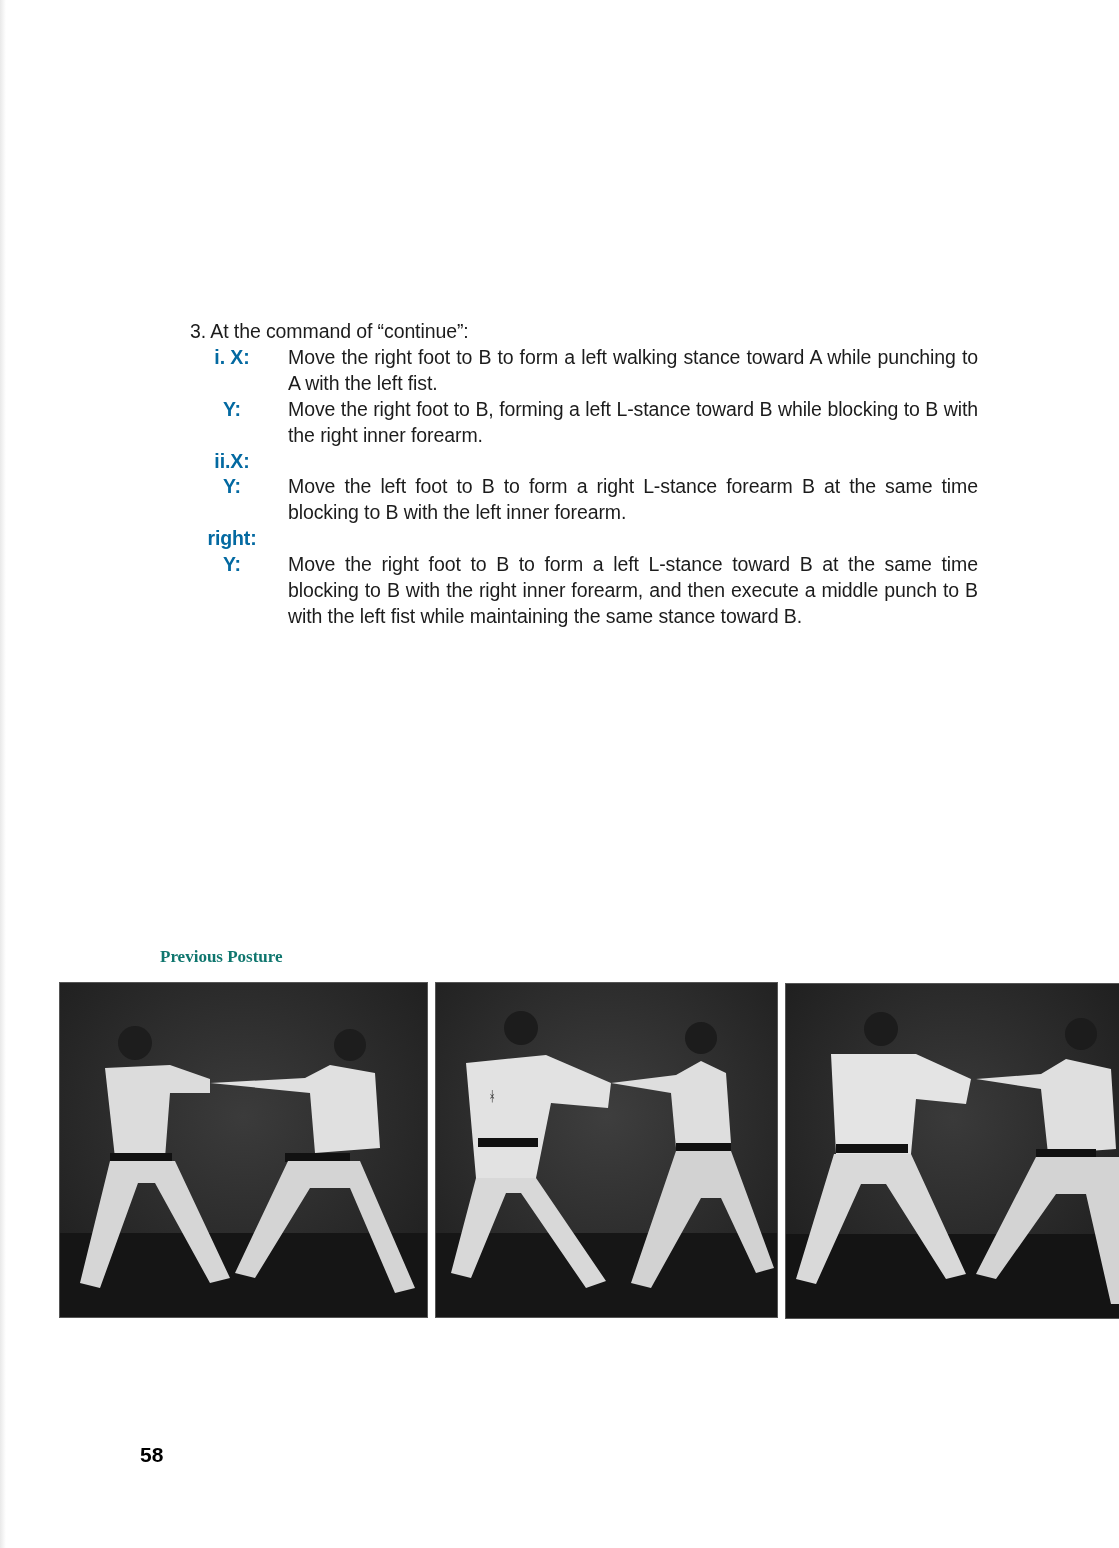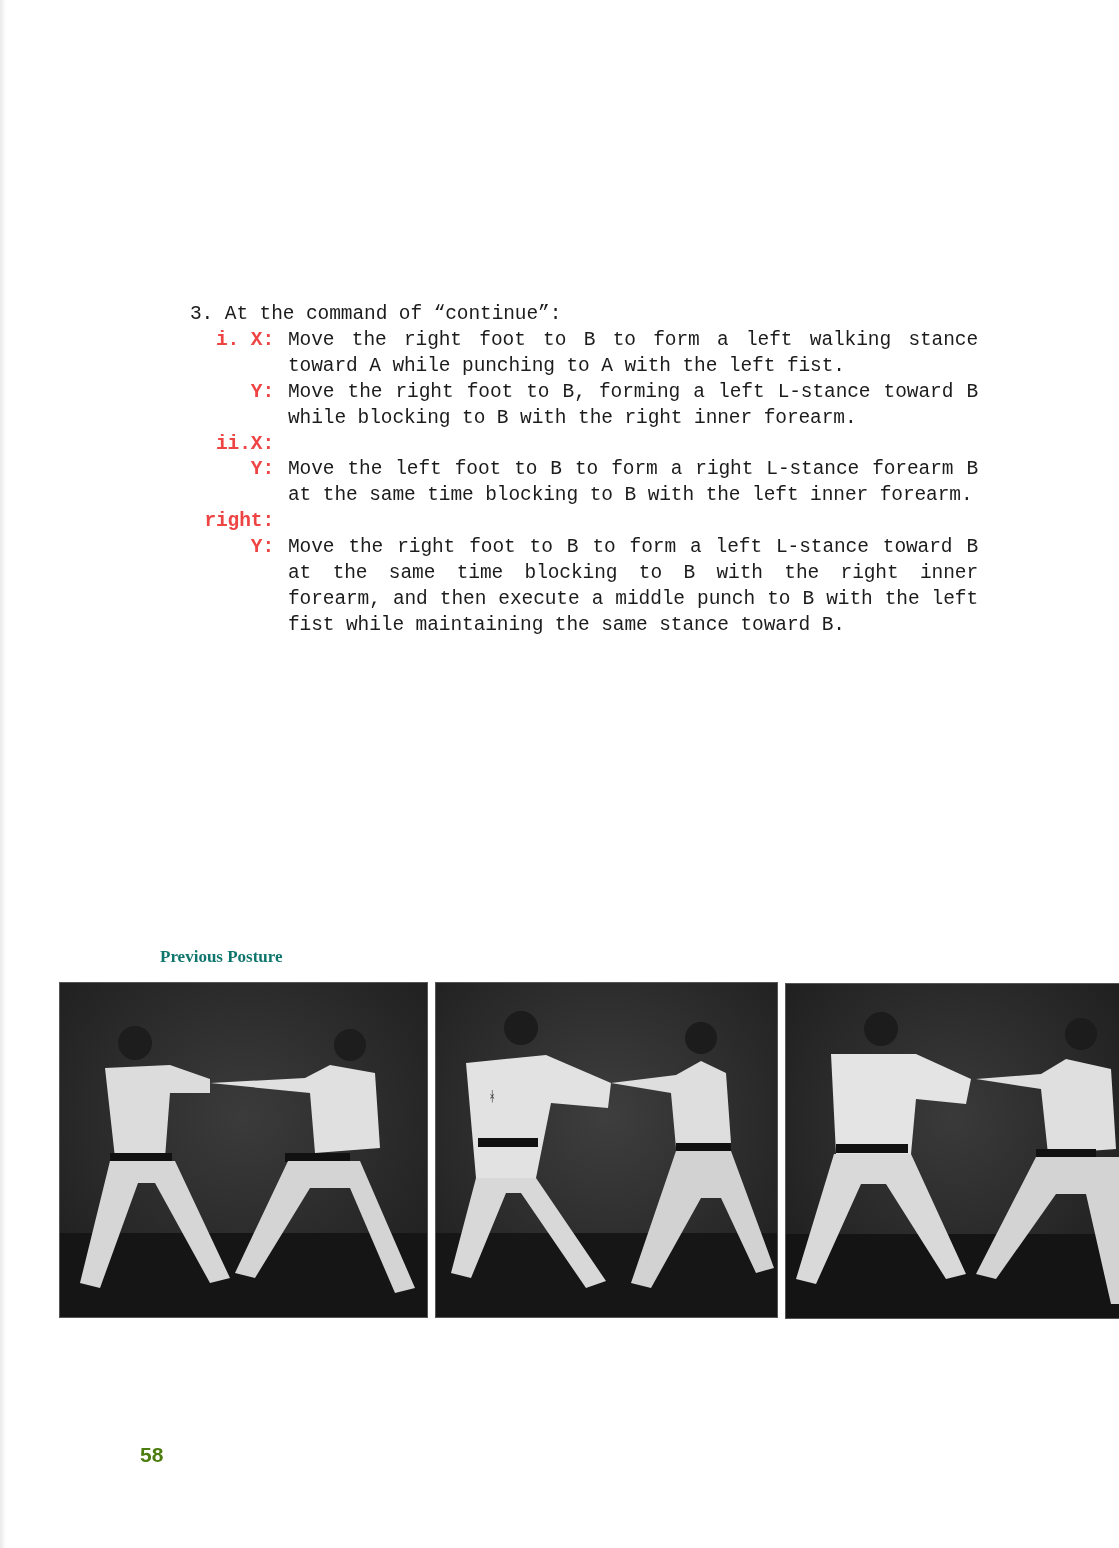--- a/index.html
+++ b/index.html
@@ -6,45 +6,45 @@
   body {
     width: 1119px; height: 1548px; position: relative; overflow: hidden;
     background: #ffffff; color: #1a1a1a;
     font-family: "DejaVu Serif", "Liberation Serif", serif;
   }
   .left-edge {
     position: absolute; left: 0; top: 0; width: 6px; height: 1548px;
     background: linear-gradient(to right, #e9e9e9, #ffffff);
   }
   .instructions {
-    position: absolute; left: 190px; top: 302px; width: 800px;
-    font-family: Liberation Mono, monospace; font-size: 19.5px; line-height: 25.9px;
+    position: absolute; left: 190px; top: 319px; width: 800px;
+    font-family: Liberation Sans, sans-serif; font-size: 19.5px; line-height: 25.9px;
     color: #1c1c1c; letter-spacing: -0.1px;
   }
   .heading { margin: 0; padding-left: 0; }
   .step { display: flex; }
   .step .label {
-    width: 98px; flex: 0 0 98px; text-align: right; font-weight: bold;
-    padding-right: 14px; box-sizing: border-box; color: #ef4444;
+    width: 98px; flex: 0 0 98px; text-align: center; font-weight: bold;
+    padding-right: 14px; box-sizing: border-box; color: #0369a1;
   }
   .step .text { width: 690px; text-align: justify; }
   .caption {
     position: absolute; left: 160px; top: 947px;
     font-family: "Liberation Serif", serif; font-weight: bold; font-size: 17px;
     color: #0f766e;
   }
   .photo {
     position: absolute; top: 983px; height: 334px; background: #2a2a2a;
     overflow: hidden; box-shadow: 0 0 0 1px #555;
   }
   .photo svg { display: block; width: 100%; height: 100%; }
   .page-number {
     position: absolute; left: 140px; top: 1443px;
     font-family: "Liberation Sans", sans-serif; font-weight: bold; font-size: 21px;
-    color: #4d7c0f;
+    color: #000000;
   }
 </style>
 </head>
 <body>
 
 <div class="left-edge"></div>
 
 <div class="instructions">
   <div class="heading">3. At the command of “continue”:</div>
   <div class="step">

